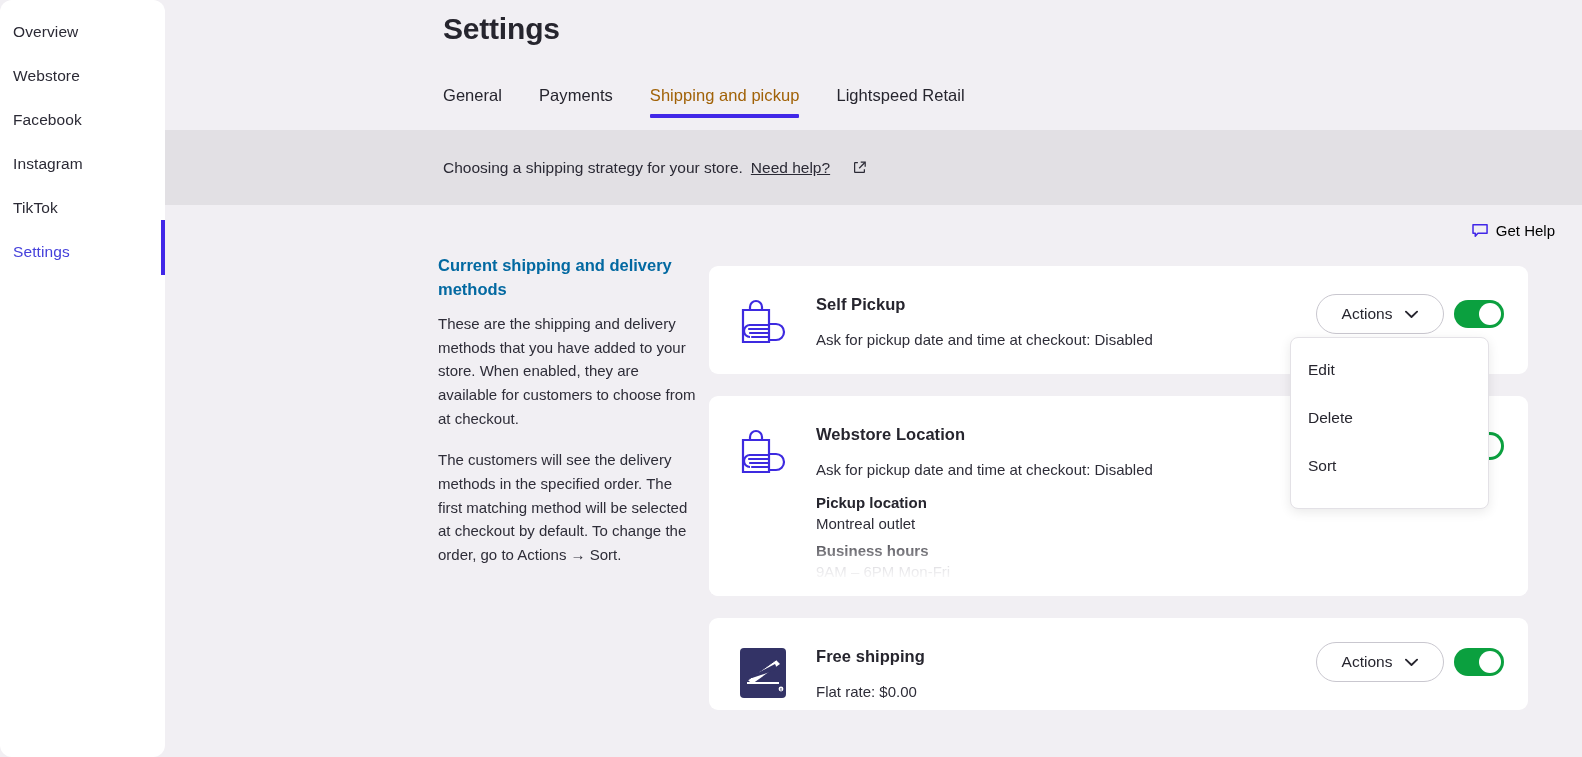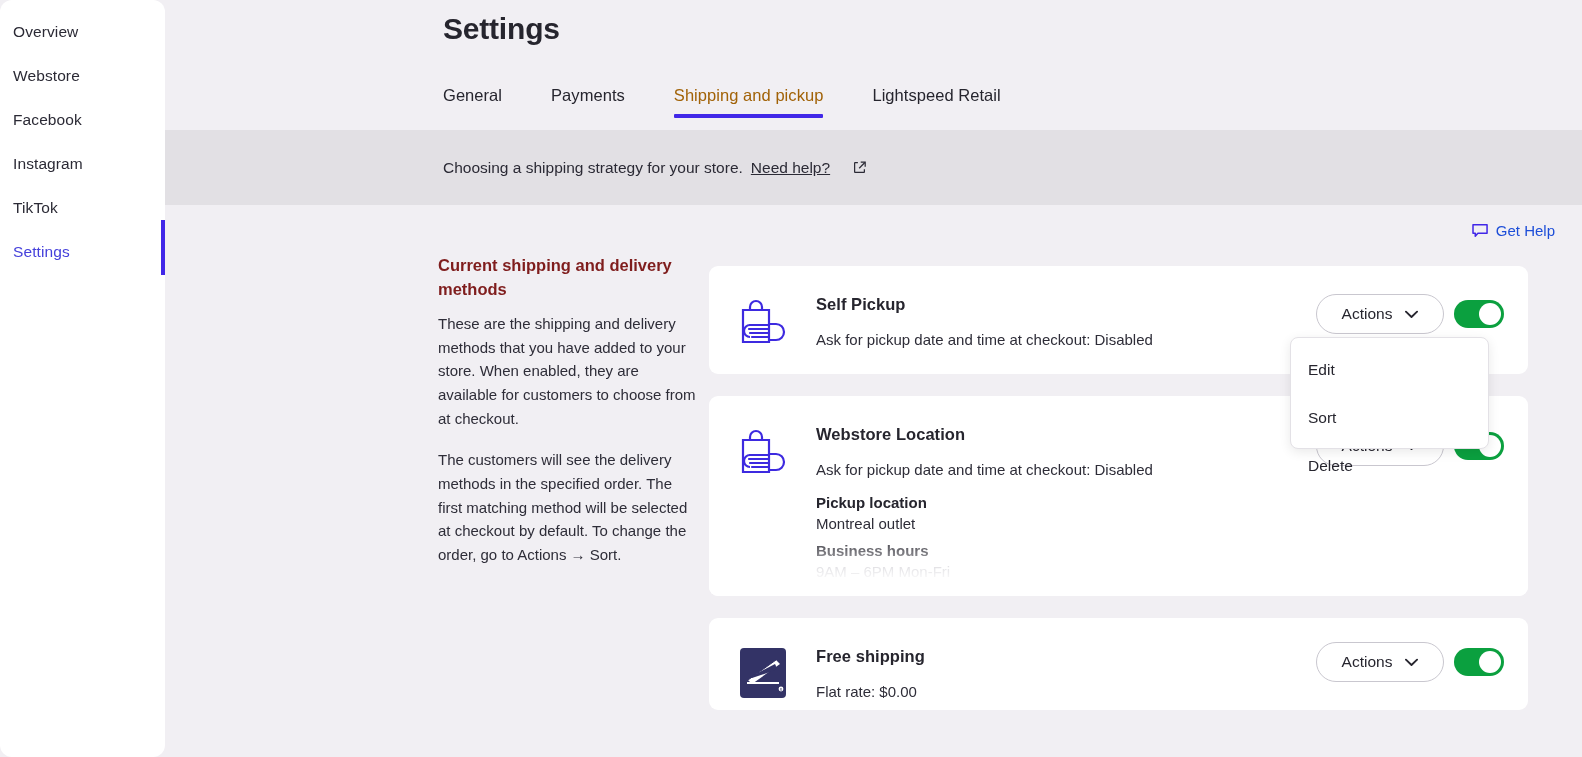--- a/index.html
+++ b/index.html
@@ -41,21 +41,21 @@
   .main { position: relative; flex: 1; height: 757px; background: #f1eff3; }
 
   .page-title {
     position: absolute; left: 278px; top: 12px;
     font-size: 30px; font-weight: 700; color: #26252e;
     letter-spacing: -.2px;
   }
 
   .tabs {
     position: absolute; left: 278px; top: 86px;
-    display: flex; gap: 16px;
+    display: flex; gap: 4px;
   }
   .tab {
     font-size: 16.5px; color: #26252e;
     padding: 0 0 13px 0; margin-right: 33px;
     cursor: pointer; position: relative;
     letter-spacing: .05px;
   }
   .tab:last-child { margin-right: 0; }
   .tab.active { color: #a16207; }
   .tab.active::after {
@@ -76,29 +76,29 @@
   }
   .banner-link {
     margin-left: 8px; font-size: 15.5px; color: #2b2a35;
     text-decoration: underline; cursor: pointer;
     display: inline-flex; align-items: center; gap: 23px;
   }
 
   .get-help {
     position: absolute; right: 27px; top: 222px;
     display: flex; align-items: center; gap: 7px;
-    color: #1d4ed8; font-size: 15px; cursor: pointer;
+    color: #000000; font-size: 15px; cursor: pointer;
   }
 
   
   .left-col {
     position: absolute; left: 273px; top: 254px; width: 262px;
   }
   .left-head {
-    font-size: 16.5px; font-weight: 700; color: #7f1d1d;
+    font-size: 16.5px; font-weight: 700; color: #0369a1;
     line-height: 1.45; margin-bottom: 10px;
   }
   .left-para {
     font-size: 15px; color: #2e2d38;
     line-height: 1.58; margin-bottom: 18px;
   }
 
   
   .cards { position: absolute; left: 544px; top: 266px; width: 819px; }
   .card {
@@ -155,21 +155,21 @@
 
   .fade-mask {
     position: absolute; left: 0; right: 0; bottom: 0; height: 62px;
     background: linear-gradient(to bottom, rgba(255,255,255,0), #fff 78%);
     pointer-events: none;
   }
 
   
   .dropdown {
     position: absolute; left: 1290px; top: 337px;
-    width: 199px; height: 112px;
+    width: 199px; height: 172px;
     background: #fff;
     border: 1px solid #e3e1e6; border-radius: 8px;
     box-shadow: 0 3px 12px rgba(0,0,0,.09);
     z-index: 40; padding-top: 8px;
   }
   .menu-item {
     height: 48px; display: flex; align-items: center;
     padding-left: 17px; font-size: 15.5px; color: #26252e;
     cursor: pointer;
   }
@@ -337,20 +337,20 @@
       </div>
 
     </div>
   </div>
 
   <div class="dropdown">
     <div class="menu-item">
       <span>Edit</span>
     </div>
     <div class="menu-item">
+      <span>Delete</span>
+    </div>
+    <div class="menu-item">
       <span>Sort</span>
     </div>
-    <div class="menu-item">
-      <span>Delete</span>
-    </div>
   </div>
 
 </div>
 
 </body></html>

